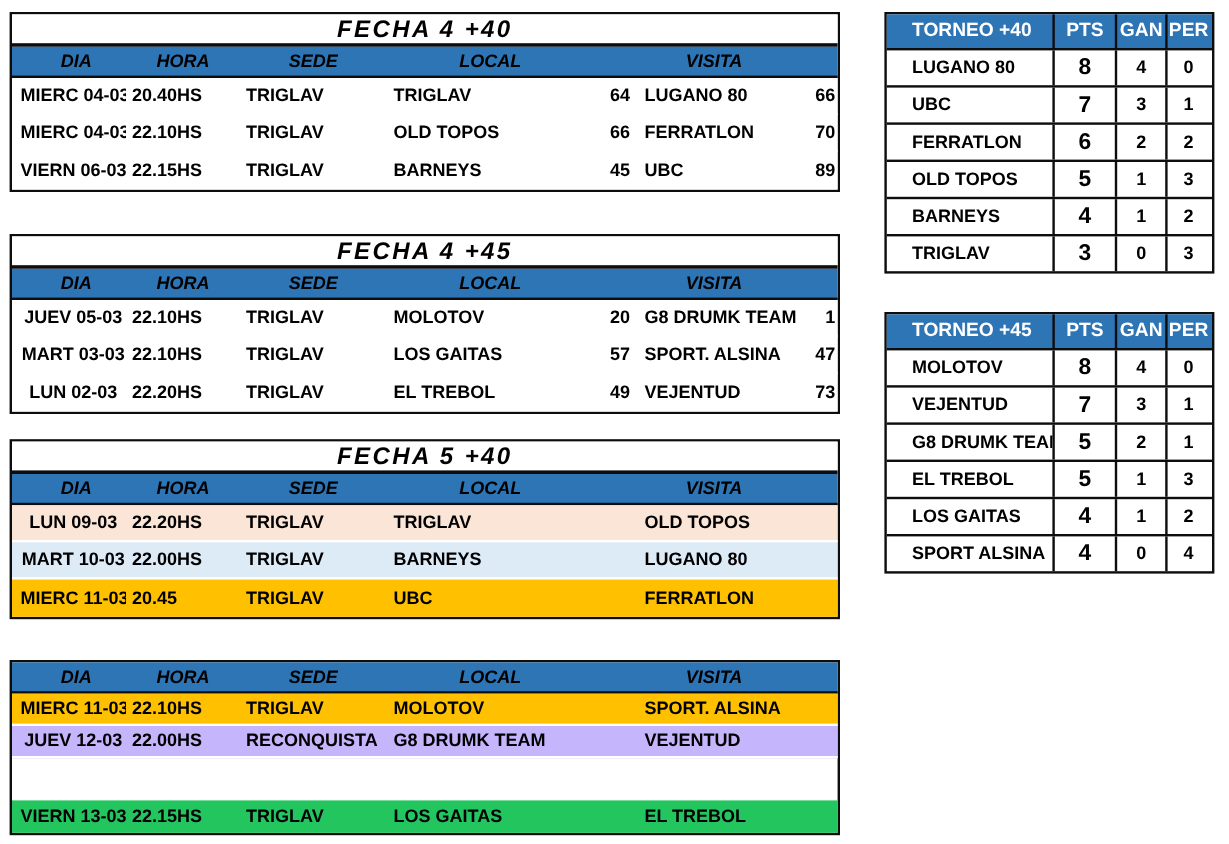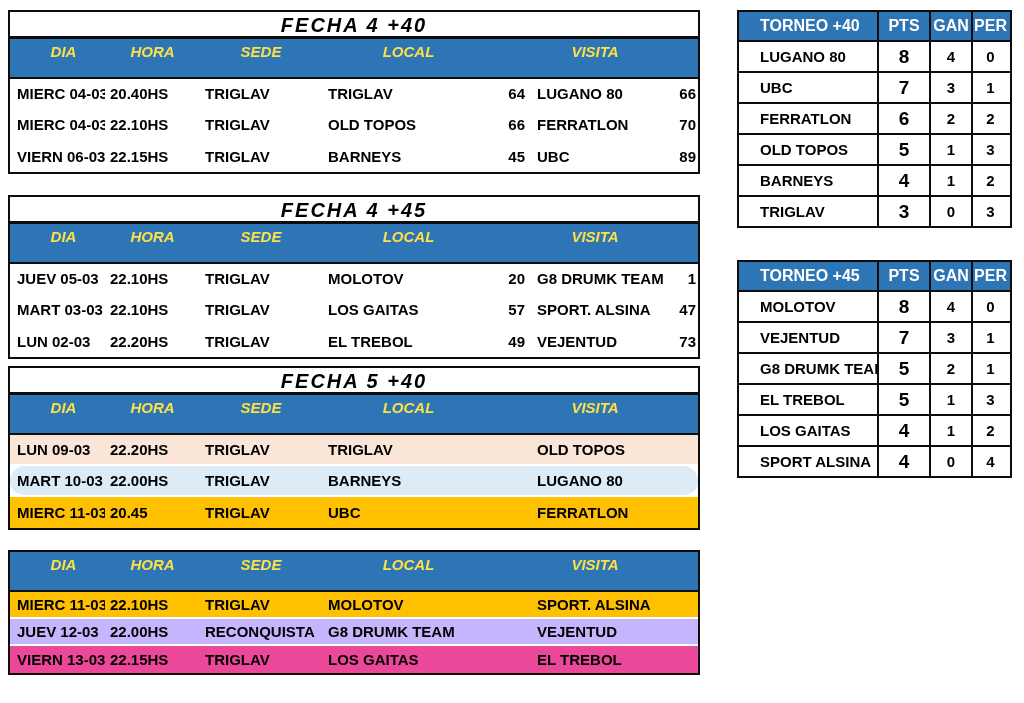--- a/index.html
+++ b/index.html
@@ -32,41 +32,41 @@
     letter-spacing: 2px;
     border-bottom: 3px solid #0d0d0d;
     background: #fff;
   }
   .sched-row {
     display: grid;
     grid-template-columns: 95px 95px 122px 173px 38px 140px 25px;
   }
   .sched-header {
     background: var(--blue);
-    height: 40px;
+    height: 26px;
     line-height: 26px;
     border-bottom: 2px solid #0d0d0d;
     font-style: italic;
     font-size: 15px;
-    color: #fde047;
+    color: #000000;
   }
   .sched-header .cell { text-align: center; }
   .sched-header .h-dia { padding-left: 12px; }
   .sched-header .h-visita { padding-right: 16px; font-style: italic; }
   .data-row {
     height: 31px;
     line-height: 29px;
     font-size: 15px;
     border-bottom: 2px solid #fff;
   }
   .data-row:last-child { border-bottom: none; line-height: 31px; }
   .sched-compact .data-row { height: 27px; line-height: 25px; }
   .sched-compact .data-row:last-child { line-height: 27px; }
   .cell { overflow: hidden; white-space: nowrap; }
-  .c-dia   { padding-left: 7px; }
+  .c-dia   { padding-left: 7px; text-align: center; }
   .c-hora  { padding-left: 5px; }
   .c-sede  { padding-left: 5px; }
   .c-local { padding-left: 6px; }
   .c-score_local  { text-align: right; padding-right: 8px; }
   .c-visita { padding-left: 4px; }
   .c-score_visita { text-align: right; padding-right: 2px; }
 
   
   .stand {
     position: absolute;
@@ -192,21 +192,21 @@
       </div>
       <div class="sched-row data-row" style="background: rgb(251, 229, 214);">
         <div class="cell c-dia">LUN 09-03</div>
         <div class="cell c-hora">22.20HS</div>
         <div class="cell c-sede">TRIGLAV</div>
         <div class="cell c-local">TRIGLAV</div>
         <div class="cell c-score_local"></div>
         <div class="cell c-visita">OLD TOPOS</div>
         <div class="cell c-score_visita"></div>
       </div>
-      <div class="sched-row data-row" style="background: rgb(221, 235, 247); border-radius: 15px;">
+      <div class="sched-row data-row" style="background: rgb(221, 235, 247);">
         <div class="cell c-dia">MART 10-03</div>
         <div class="cell c-hora">22.00HS</div>
         <div class="cell c-sede">TRIGLAV</div>
         <div class="cell c-local">BARNEYS</div>
         <div class="cell c-score_local"></div>
         <div class="cell c-visita">LUGANO 80</div>
         <div class="cell c-score_visita"></div>
       </div>
       <div class="sched-row data-row" style="background: rgb(255, 192, 0);">
         <div class="cell c-dia">MIERC 11-03</div>
@@ -239,21 +239,21 @@
       </div>
       <div class="sched-row data-row" style="background: #c4b5fd;">
         <div class="cell c-dia">JUEV 12-03</div>
         <div class="cell c-hora">22.00HS</div>
         <div class="cell c-sede">RECONQUISTA</div>
         <div class="cell c-local">G8 DRUMK TEAM</div>
         <div class="cell c-score_local"></div>
         <div class="cell c-visita">VEJENTUD</div>
         <div class="cell c-score_visita"></div>
       </div>
-      <div class="sched-row data-row" style="background: #ec4899;">
+      <div class="sched-row data-row" style="background: #22c55e; margin-top: 35px;">
         <div class="cell c-dia">VIERN 13-03</div>
         <div class="cell c-hora">22.15HS</div>
         <div class="cell c-sede">TRIGLAV</div>
         <div class="cell c-local">LOS GAITAS</div>
         <div class="cell c-score_local"></div>
         <div class="cell c-visita">EL TREBOL</div>
         <div class="cell c-score_visita"></div>
       </div>
     </section>
 

